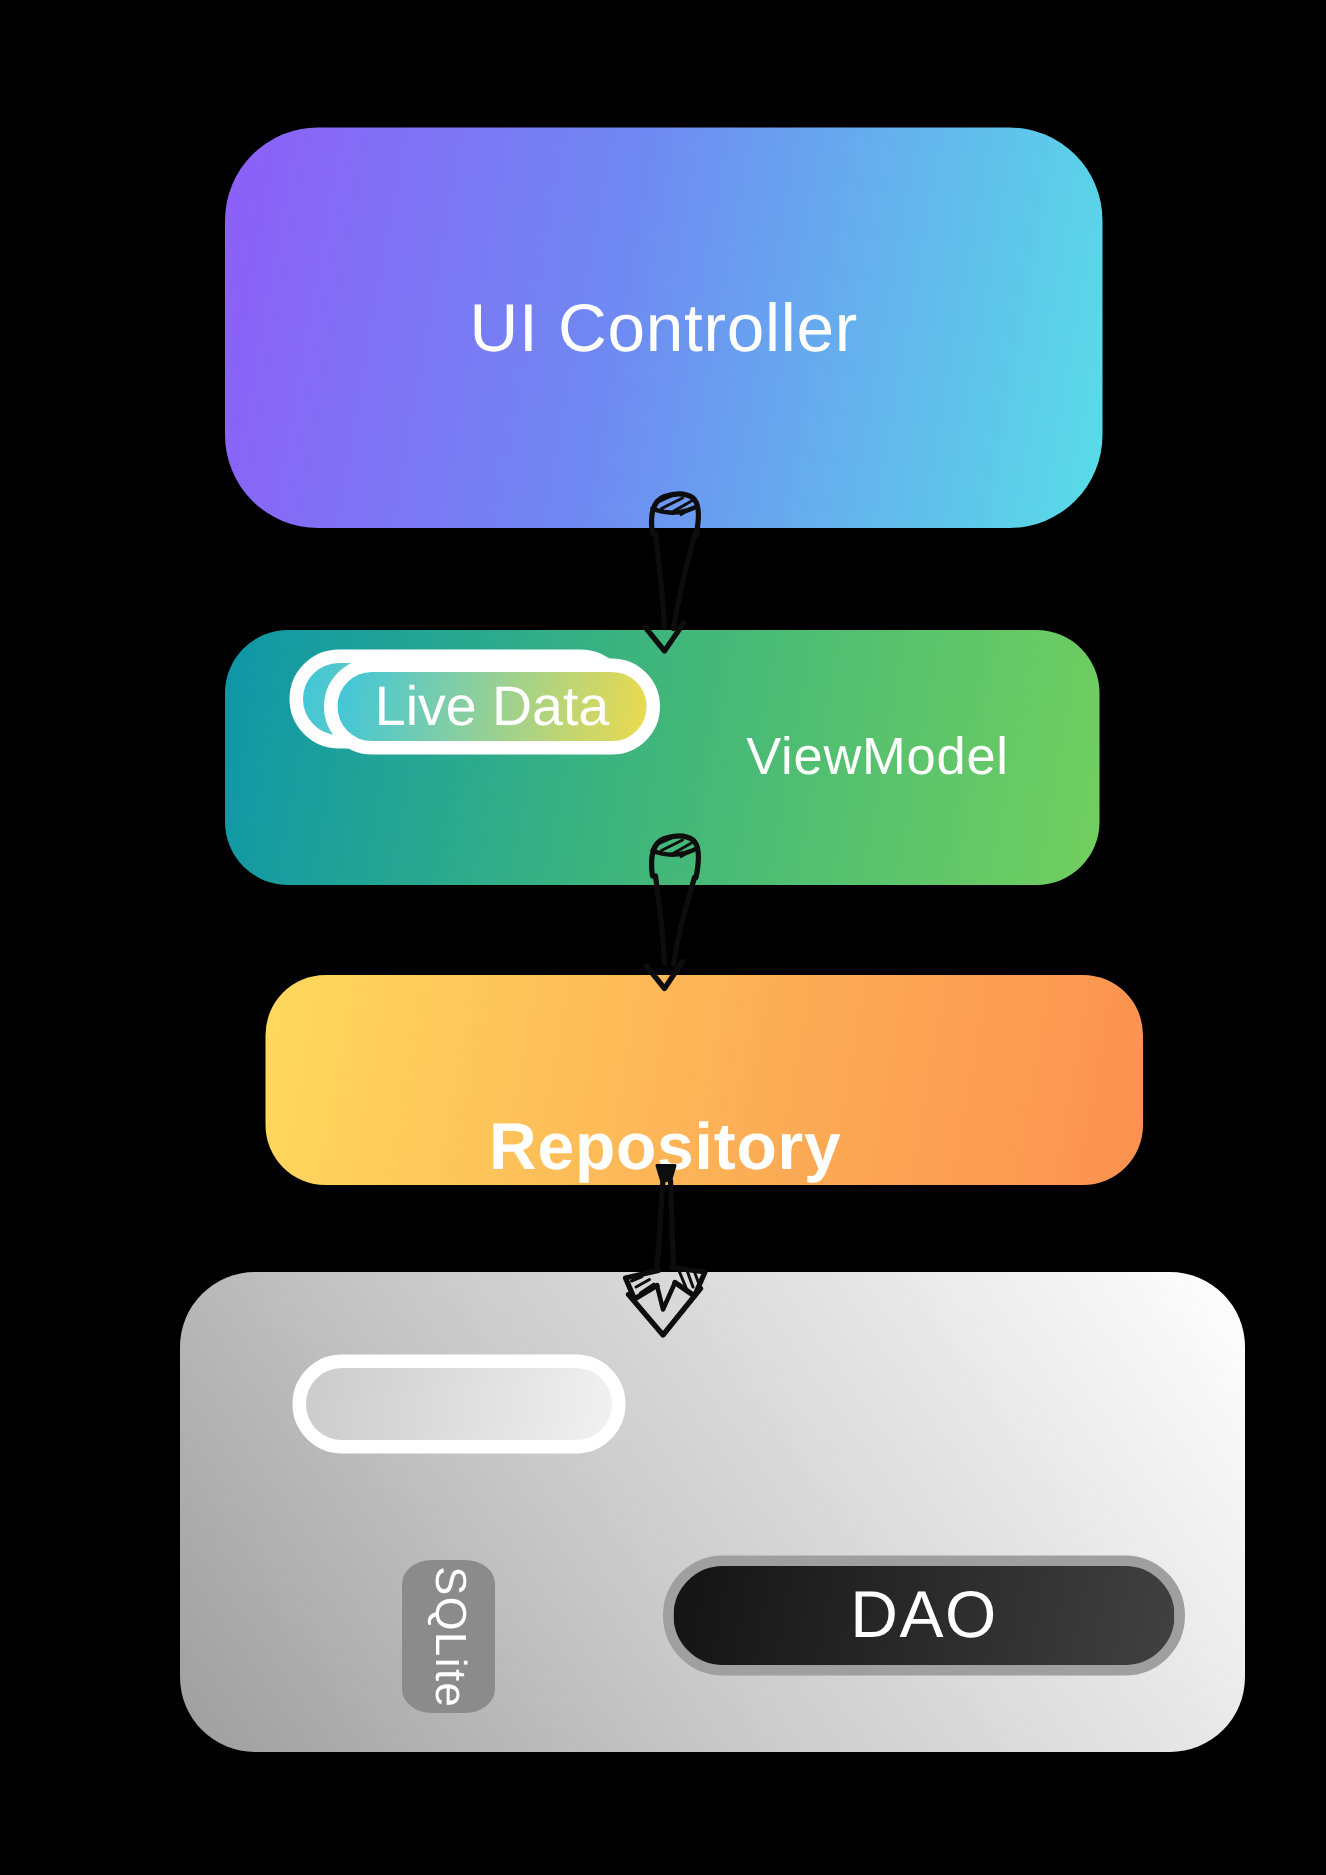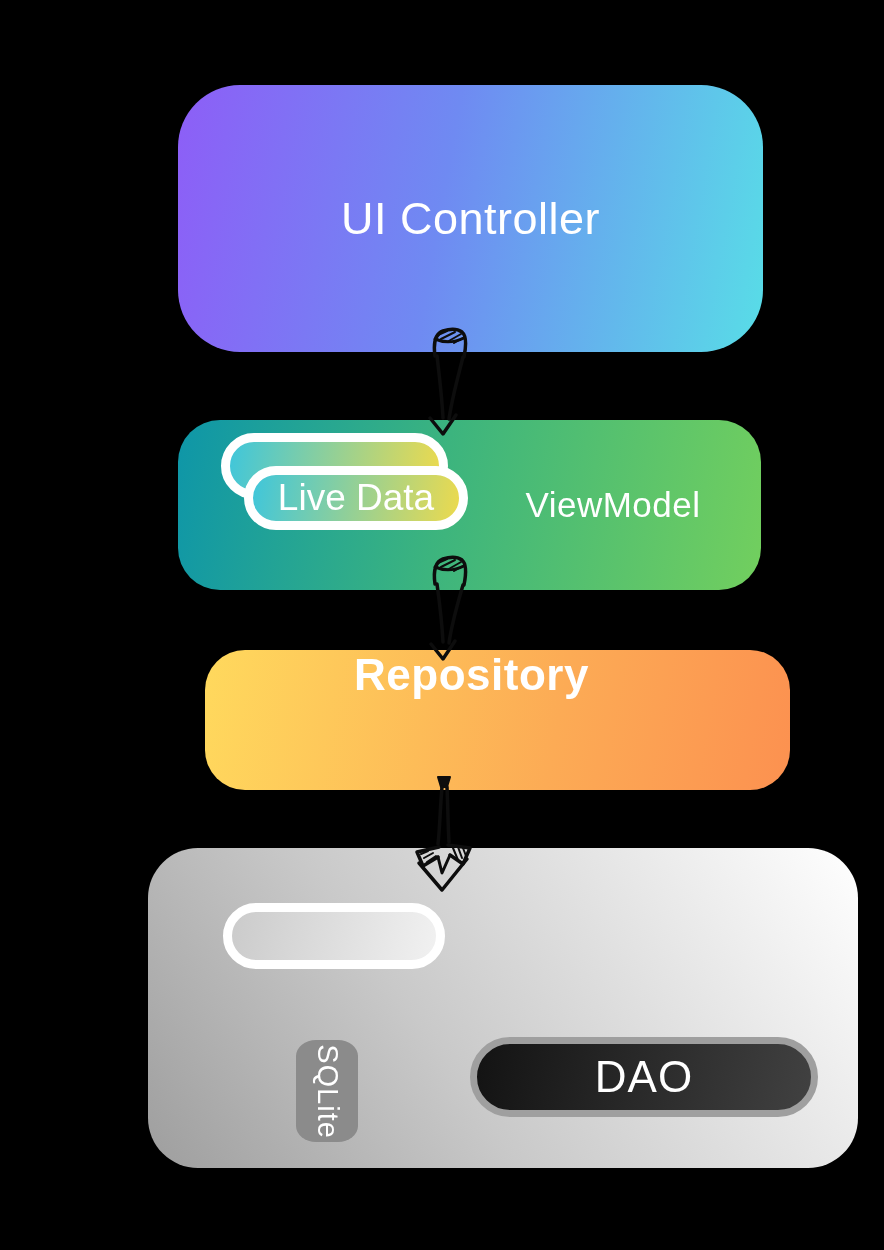--- a/index.html
+++ b/index.html
@@ -1,56 +1,56 @@
 <!DOCTYPE html>
 <html><head>
 <meta charset="utf-8">
 <style>
   html,body { margin:0; padding:0; background:#000; }
   .canvas {
     position:relative; width:884px; height:1250px; background:#000000;
     font-family:"Liberation Sans", sans-serif; overflow:hidden;
   }
-  .box { position:absolute; box-sizing:border-box;margin-left:28px; }
+  .box { position:absolute; box-sizing:border-box; }
 
   
   .ui-controller {
     left:150px; top:85px; width:585px; height:267px; border-radius:62px;
     background:linear-gradient(100deg,#8d5ef7 0%,#6f8af2 45%,#58dde7 100%);
     display:flex; flex-direction:column; align-items:center; justify-content:center;
     color:#fff; font-size:45px; font-weight:400; line-height:60px; letter-spacing:.5px;
   }
 
   
   .viewmodel {
     left:150px; top:420px; width:583px; height:170px; border-radius:42px;
     background:linear-gradient(100deg,#0e96a8 0%,#3cb47e 45%,#72cf5e 100%);
   }
   .pill { position:absolute; box-sizing:border-box; border:9px solid #ffffff; }
   .ld-back {
     left:43px; top:13px; width:227px; height:66px; border-radius:34px;
     background:linear-gradient(100deg,#3fc6db,#ecda4e);
   }
   .ld-front {
-    left:66px; top:46px; width:224px; height:64px; border-radius:40px;
+    left:66px; top:19px; width:224px; height:64px; border-radius:40px;
     background:linear-gradient(100deg,#3fc6db,#ecda4e);
     display:flex; align-items:center; justify-content:center;
     color:#fff; font-size:37px; font-weight:400;
   }
   .vm-label {
     position:absolute; left:305px; top:0; height:100%; width:260px;
     display:flex; align-items:center; justify-content:center;
     color:#fff; font-size:35px; font-weight:400; letter-spacing:.5px;
   }
 
   
   .repository {
     left:177px; top:650px; width:585px; height:140px; border-radius:40px;
     background:linear-gradient(100deg,#ffd95d 0%,#fcab55 60%,#fc9150 100%);
-    display:flex; align-items:flex-start; justify-content:center; padding-right:52px;
+    display:flex; align-items:flex-end; justify-content:center; padding-right:52px;
     color:#fff; font-size:44px; font-weight:700; letter-spacing:.5px;
   }
 
   
   .data-layer {
     left:120px; top:848px; width:710px; height:320px; border-radius:50px;
     background:linear-gradient(55deg,#9e9e9e 0%,#c9c9c9 40%,#ffffff 100%);
   }
   .ent-back {
     left:75px; top:55px; width:222px; height:66px; border-radius:34px;

